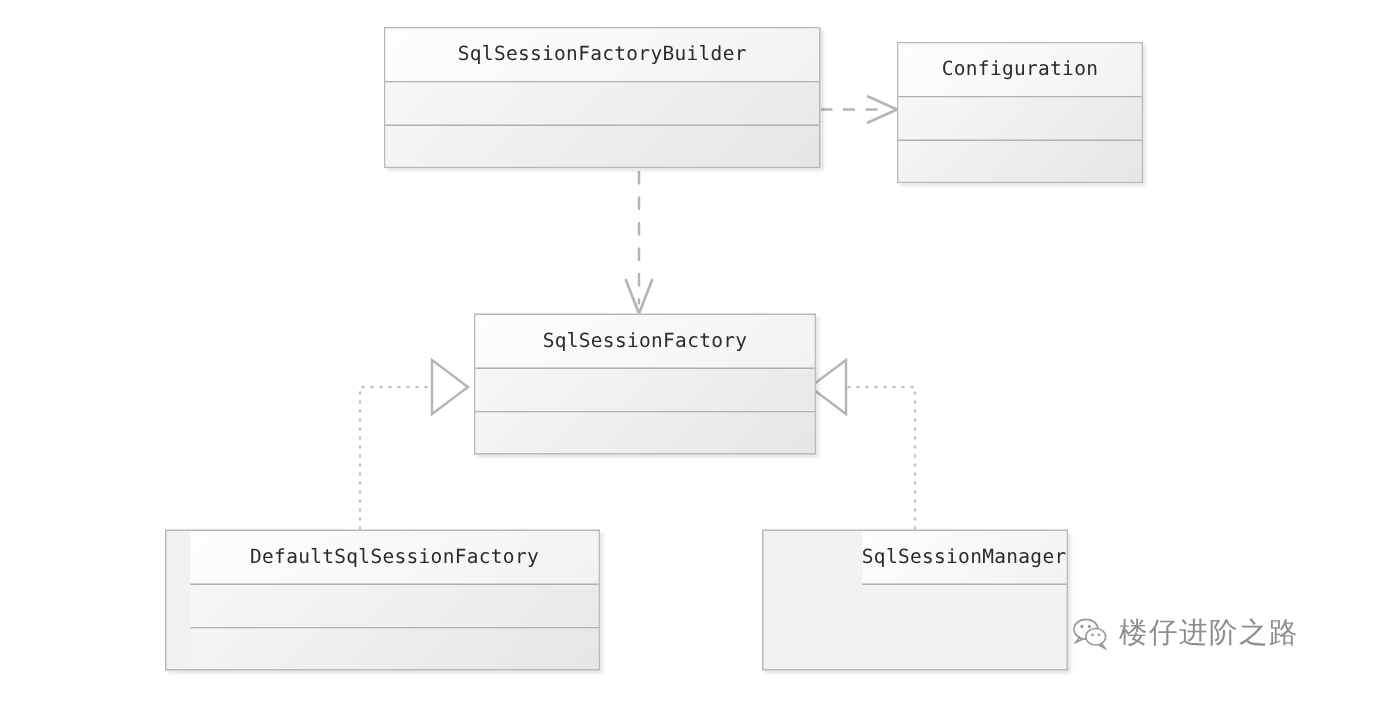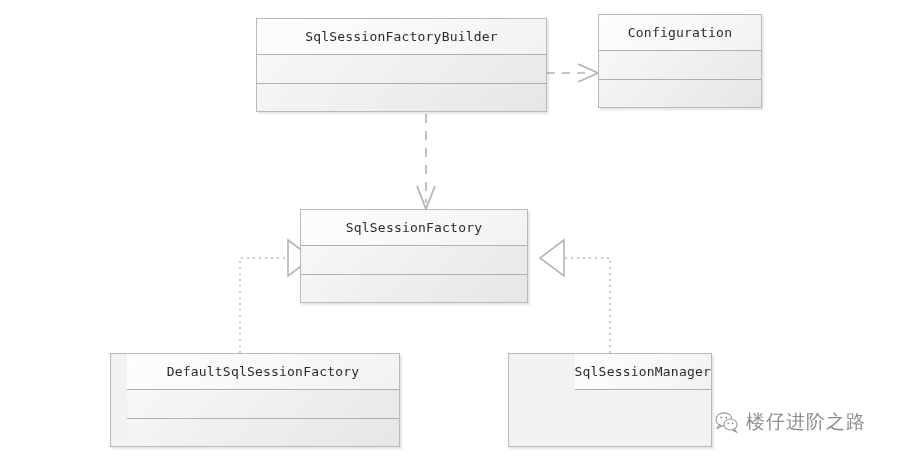--- a/index.html
+++ b/index.html
@@ -111,27 +111,27 @@
       <polygon points="564,240 540,258 564,276" fill="#ffffff" stroke="#b5b5b5" stroke-width="1.6" stroke-linejoin="miter"></polygon>
     </g>
   </svg>
 
   <div class="uml-class" style="left:256px; top:18px; width:291px; height:94px;">
     <div class="uml-name">SqlSessionFactoryBuilder</div>
     <div class="uml-attrs"></div>
     <div class="uml-ops"></div>
   </div>
 
-  <div class="uml-class" style="left:598px; top:14px; width:164px; height:94px;">
+  <div class="uml-class" style="left:598px; top:28px; width:164px; height:94px;">
     <div class="uml-name">Configuration</div>
     <div class="uml-attrs"></div>
     <div class="uml-ops"></div>
   </div>
 
-  <div class="uml-class" style="left:300px; top:209px; width:228px; height:94px;">
+  <div class="uml-class" style="left:316px; top:209px; width:228px; height:94px;">
     <div class="uml-name">SqlSessionFactory</div>
     <div class="uml-attrs"></div>
     <div class="uml-ops"></div>
   </div>
 
   <div class="uml-class" style="left:110px; top:353px; width:290px; height:94px;padding-left:16px;">
     <div class="uml-name">DefaultSqlSessionFactory</div>
     <div class="uml-attrs"></div>
     <div class="uml-ops"></div>
   </div>

